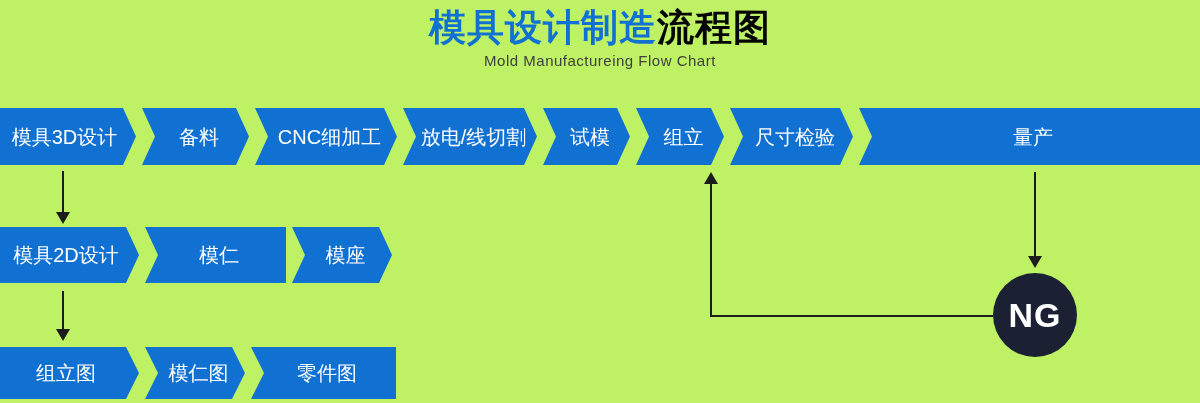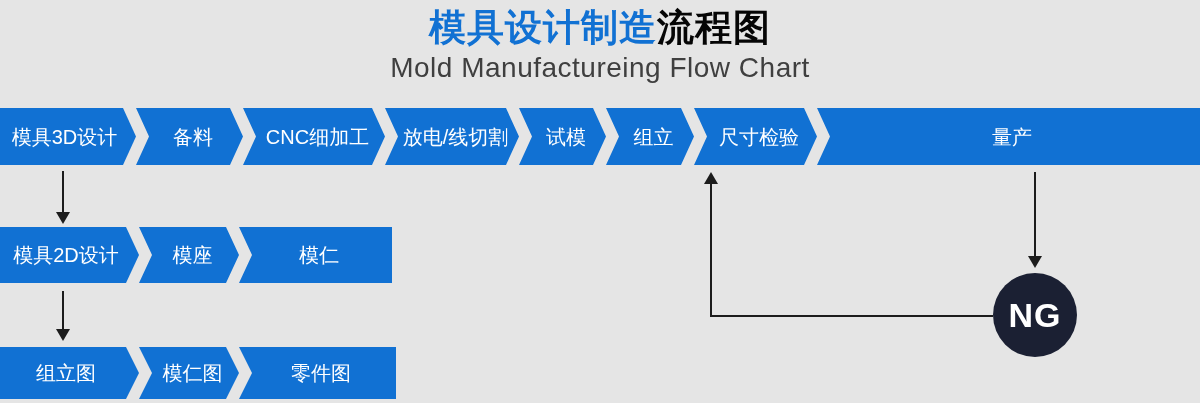--- a/index.html
+++ b/index.html
@@ -5,31 +5,31 @@
   :root{
     --box-blue:#1171d3;
     --title-blue:#1171d3;
     --title-black:#050505;
     --subtitle-gray:#3f3f3f;
     --line-color:#1c1c1c;
     --ng-dark:#1b2033;
   }
   *{margin:0;padding:0;box-sizing:border-box;}
   body{background:#fff;font-family:"Liberation Sans","DejaVu Sans",sans-serif;}
-  .canvas{position:relative;width:1200px;height:403px;background:#e5e5e5;overflow:hidden;}
+  .canvas{position:relative;width:1200px;height:403px;background:#bef264;overflow:hidden;}
 
   
   .hdr{position:absolute;top:6px;left:0;width:1200px;text-align:center;}
   .title{font-size:37px;font-weight:700;line-height:1.2;letter-spacing:1px;}
   .title .t-blue{color:var(--title-blue);}
   .title .t-black{color:var(--title-black);}
-  .subtitle{font-size:28px;font-weight:400;color:var(--subtitle-gray);margin-top:2px;letter-spacing:0.5px;}
+  .subtitle{font-size:15px;font-weight:400;color:var(--subtitle-gray);margin-top:2px;letter-spacing:0.5px;}
 
   
-  .row{position:absolute;display:flex;gap:0;}
+  .row{position:absolute;display:flex;gap:6px;}
   .row1{top:108px;left:0;width:1200px;height:57px;}
   .row2{top:227px;left:0;width:392px;height:56px;}
   .row3{top:347px;left:0;width:396px;height:52px;}
 
   .fbox{
     background:var(--box-blue);
     color:#fff;
     display:flex;align-items:center;justify-content:center;
     font-size:20px;line-height:1;white-space:nowrap;
     clip-path:polygon(0 0, calc(100% - 13px) 0, 100% 50%, calc(100% - 13px) 100%, 0 100%, 13px 50%);
@@ -74,22 +74,22 @@
     <div class="fbox" style="width:142px">CNC细加工</div>
     <div class="fbox" style="width:134px">放电/线切割</div>
     <div class="fbox" style="width:87px">试模</div>
     <div class="fbox" style="width:88px">组立</div>
     <div class="fbox" style="width:123px">尺寸检验</div>
     <div class="fbox last" style="width:87px">量产</div>
   </div>
 
   <div class="row row2">
     <div class="fbox first" style="width:139px">模具2D设计</div>
+    <div class="fbox last" style="width:96px">模仁</div>
     <div class="fbox" style="width:100px">模座</div>
-    <div class="fbox last" style="width:96px">模仁</div>
   </div>
 
   <div class="row row3">
     <div class="fbox first" style="width:139px">组立图</div>
     <div class="fbox" style="width:100px">模仁图</div>
     <div class="fbox last" style="width:96px">零件图</div>
   </div>
 
   <svg class="connectors" viewBox="0 0 1200 403" xmlns="http://www.w3.org/2000/svg">
 

